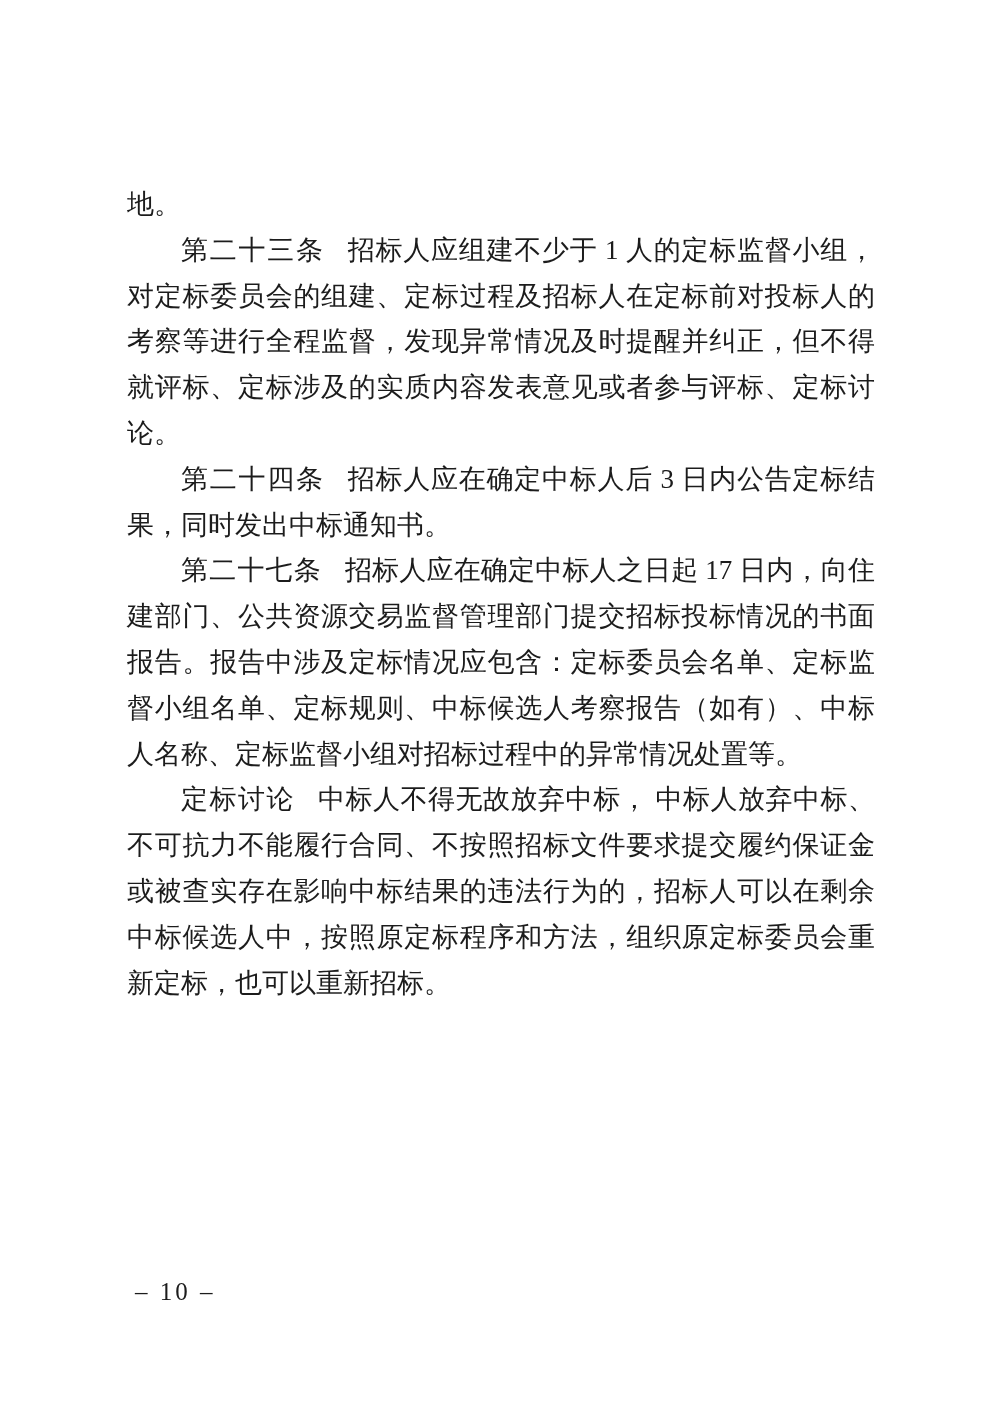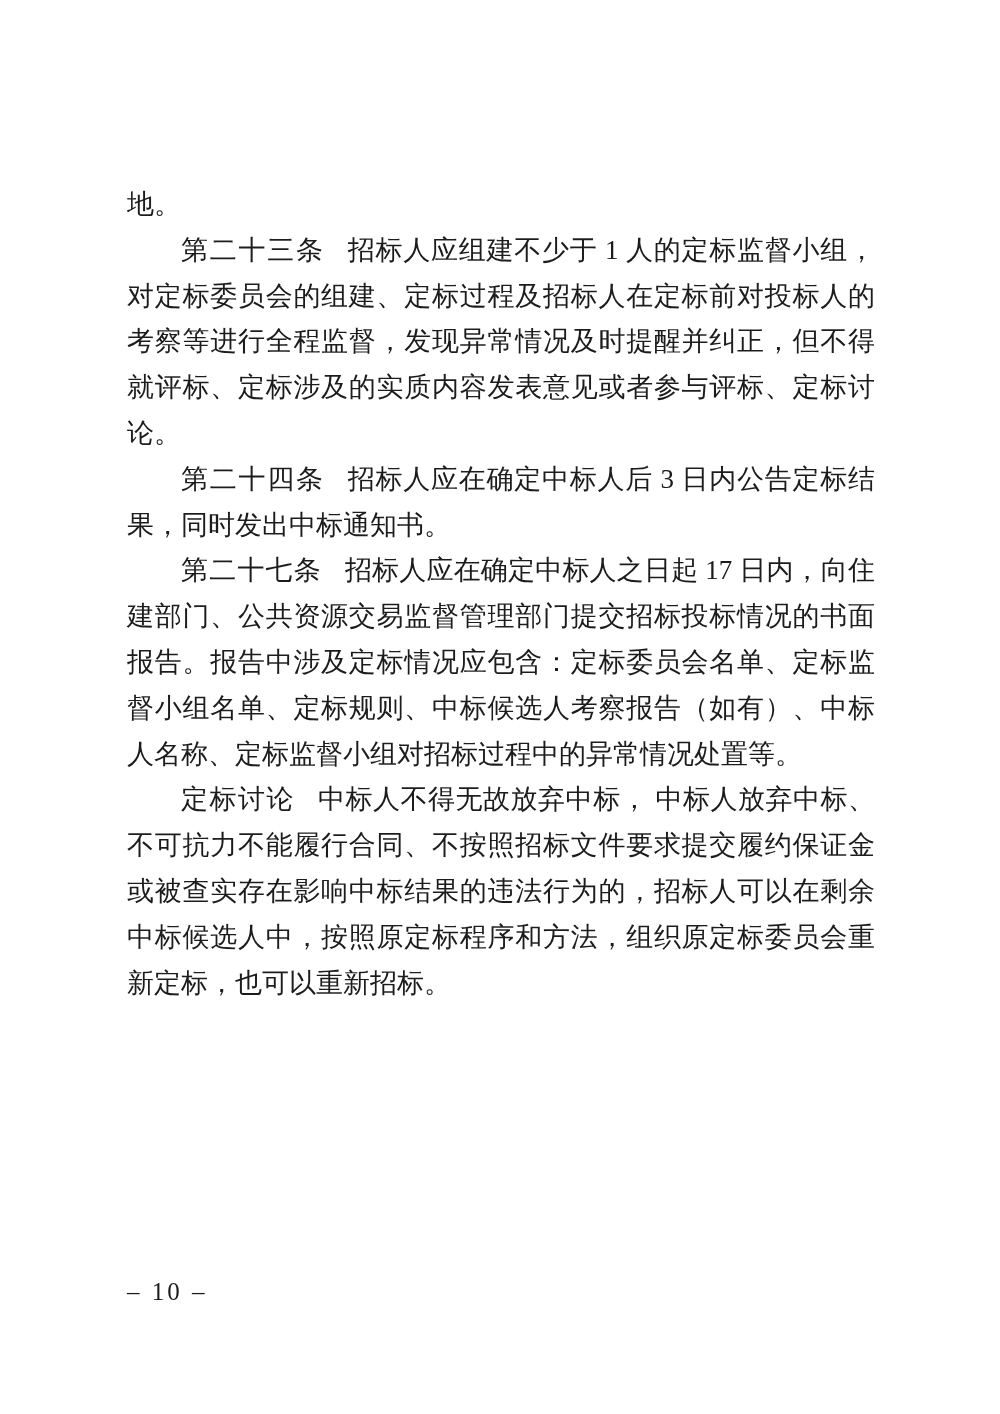--- a/index.html
+++ b/index.html
@@ -34,21 +34,21 @@
     text-indent: 2em;
   }
   .heading {
     font-weight: 400;
     font-family: "Liberation Sans", "DejaVu Sans", sans-serif;
     padding-right: 0.85em;
     letter-spacing: 1px;
   }
   .page-footer {
     position: absolute;
-    left: 127px;
+    left: 135px;
     top: 1276px;
     font-size: 25px;
     line-height: 32px;
     letter-spacing: 3px;
     color: #1c1c1c;
     text-align: center;
   }
 </style>
 </head>
 <body>

